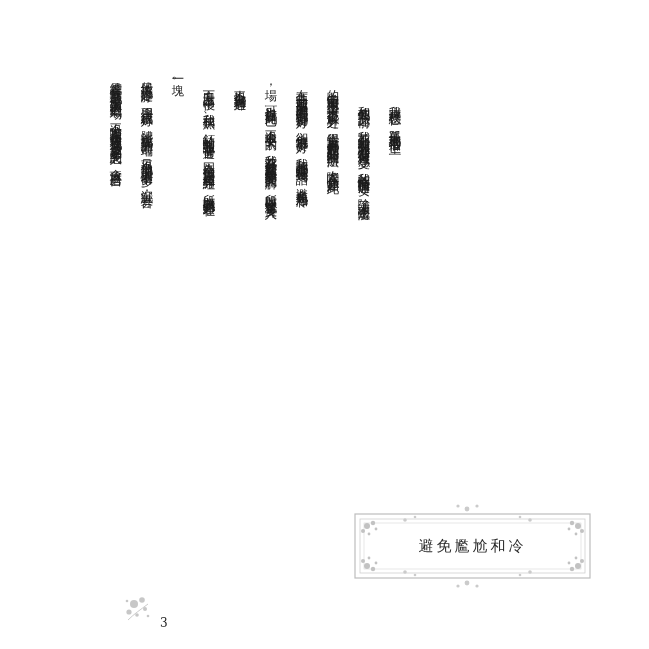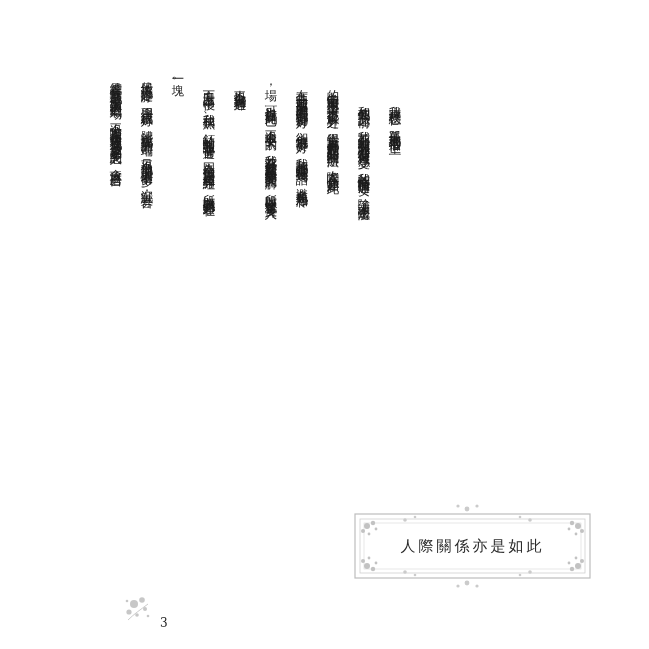--- a/index.html
+++ b/index.html
@@ -145,21 +145,21 @@
         <circle cx="185" cy="72" r="1.8"></circle>
           <circle cx="175" cy="75" r="1.3"></circle>
         <circle cx="122" cy="83" r="2.4"></circle>
           <circle cx="132" cy="86" r="1.6"></circle>
           <circle cx="113" cy="86" r="1.6"></circle>
         <circle cx="122" cy="9" r="2.4"></circle>
           <circle cx="132" cy="6" r="1.6"></circle>
           <circle cx="113" cy="6" r="1.6"></circle>
       </g>
     </svg>
-    <div class="frame-title">人際關係亦是如此</div>
+    <div class="frame-title">避免尷尬和冷</div>
   </div>
 
   <svg id="corner-flourish" viewBox="0 0 34 34">
     <g fill="#c7c7c7">
       <circle cx="12" cy="12" r="4"></circle>
       <circle cx="20" cy="8" r="2.8"></circle>
       <circle cx="7" cy="20" r="2.6"></circle>
       <circle cx="23" cy="17" r="2"></circle>
       <circle cx="15" cy="23" r="1.8"></circle>
       <circle cx="26" cy="24" r="1.3"></circle>

